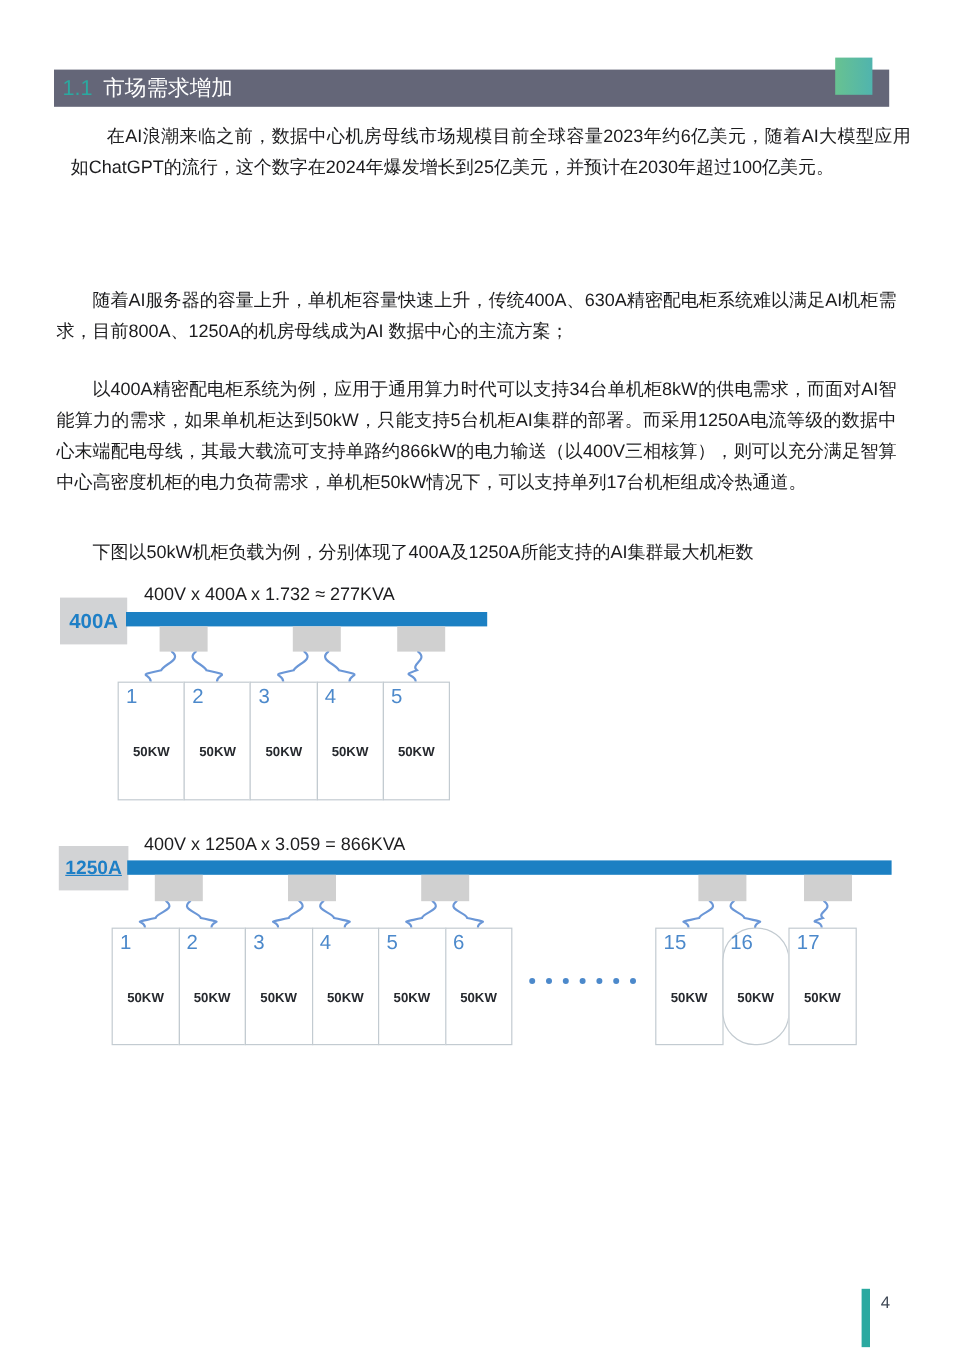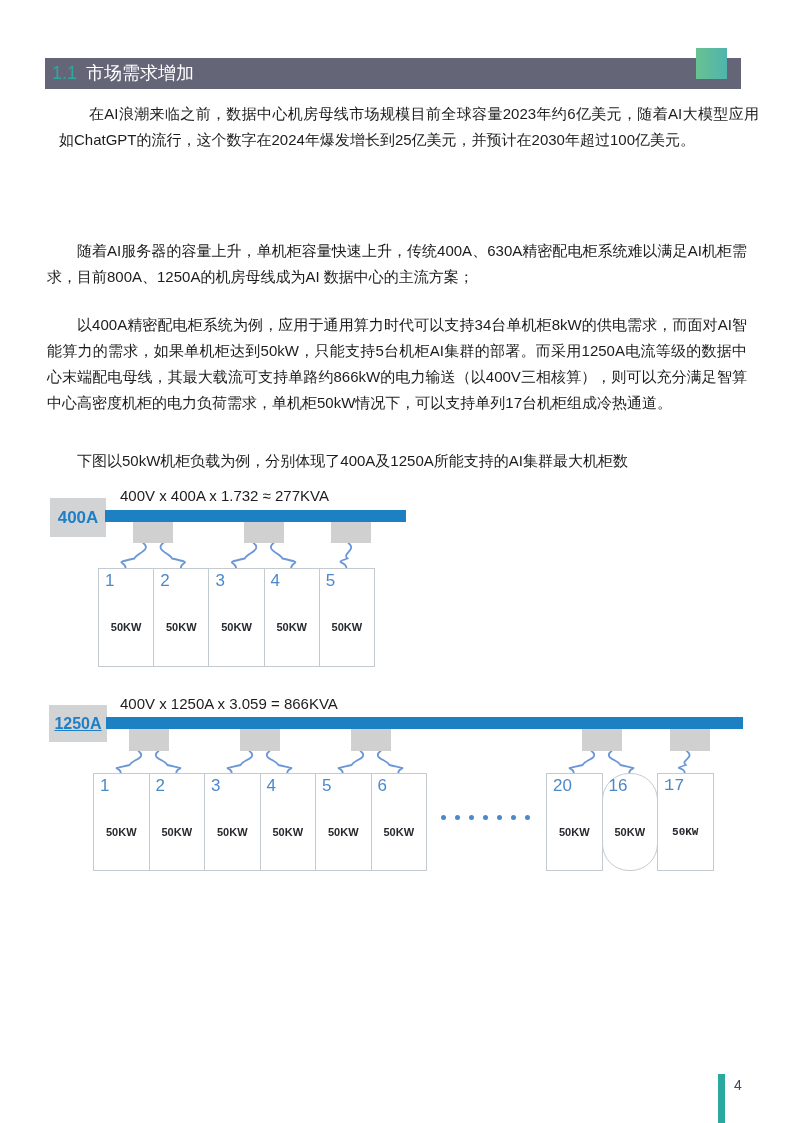--- a/index.html
+++ b/index.html
@@ -153,28 +153,28 @@
       </div>
       <div class="cab" style="left: 315px; top: 80px; width: 56.5px; height: 98px;">
         <span class="cab-num">5</span>
         <span class="cab-load">50KW</span>
       </div>
       <div class="cab" style="left: 370.5px; top: 80px; width: 56.5px; height: 98px;">
         <span class="cab-num">6</span>
         <span class="cab-load">50KW</span>
       </div>
       <div class="cab" style="left: 546px; top: 80px; width: 56.5px; height: 98px;">
-        <span class="cab-num">20</span>
+        <span class="cab-num">15</span>
         <span class="cab-load">50KW</span>
       </div>
       <div class="cab" style="left: 601.5px; top: 80px; width: 56.5px; height: 98px; border-radius: 27px;">
         <span class="cab-num">16</span>
         <span class="cab-load">50KW</span>
       </div>
-      <div class="cab" style="left: 657px; top: 80px; width: 56.5px; height: 98px; font-family: Liberation Mono, monospace;">
+      <div class="cab" style="left: 657px; top: 80px; width: 56.5px; height: 98px;">
         <span class="cab-num">17</span>
         <span class="cab-load">50KW</span>
       </div>
       <div class="tap" style="left: 128.5px; top: 36px; width: 40px; height: 22px;"></div>
       <div class="tap" style="left: 239.5px; top: 36px; width: 40px; height: 22px;"></div>
       <div class="tap" style="left: 350.5px; top: 36px; width: 40px; height: 22px;"></div>
       <div class="tap" style="left: 581.5px; top: 36px; width: 40px; height: 22px;"></div>
       <div class="tap" style="left: 669.75px; top: 36px; width: 40px; height: 22px;"></div>
       <div class="dot" style="left: 441px; top: 122px;"></div>
       <div class="dot" style="left: 455px; top: 122px;"></div>

